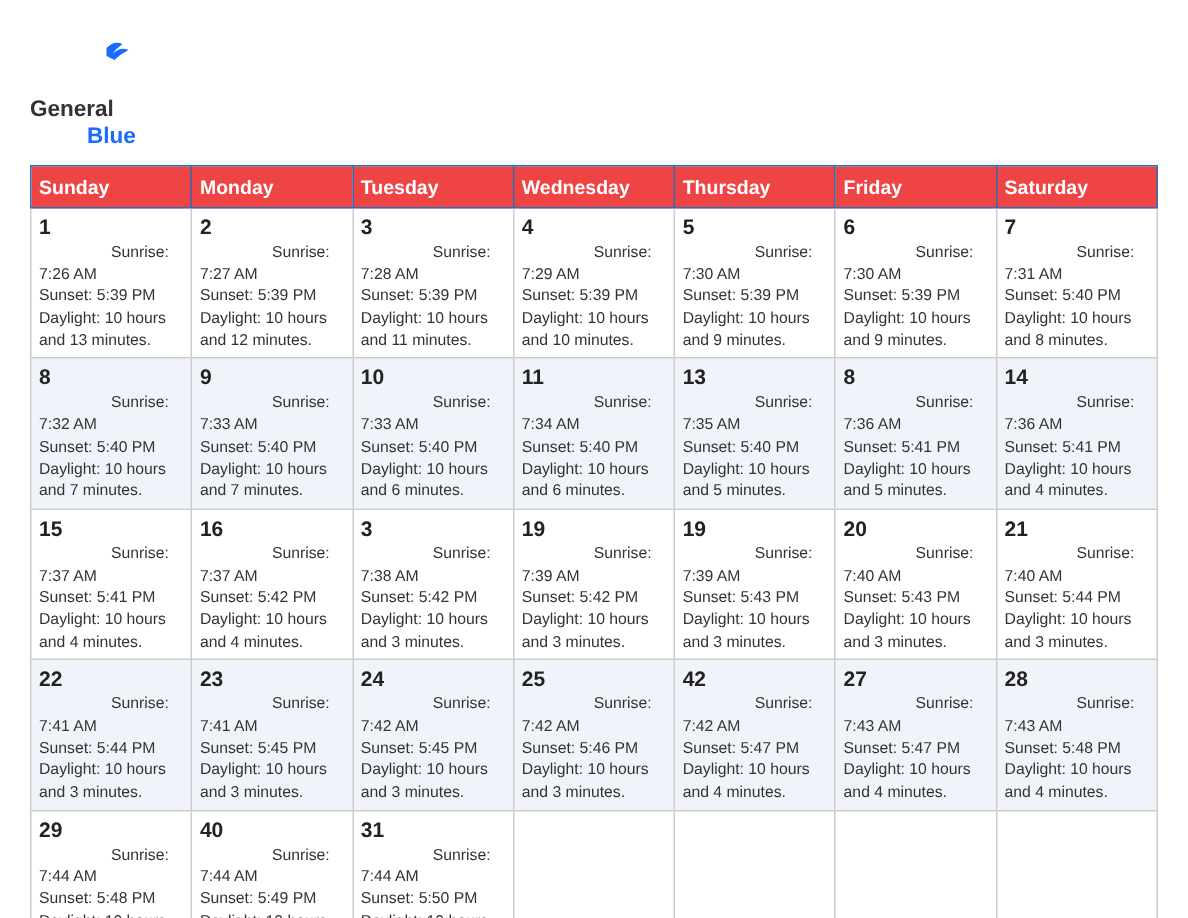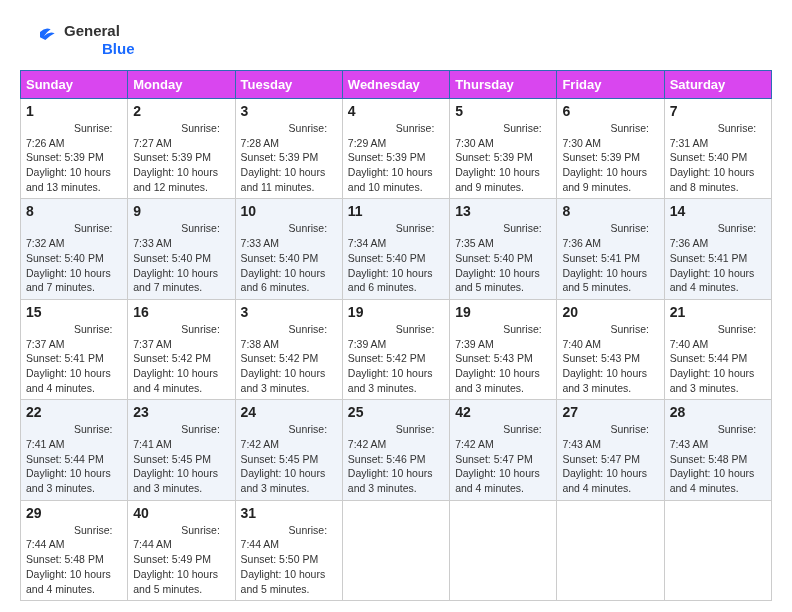--- a/index.html
+++ b/index.html
@@ -11,42 +11,43 @@
       padding: 20px;
     }
     .header-area {
       display: flex;
       justify-content: space-between;
       align-items: flex-start;
       margin-bottom: 10px;
     }
     .logo {
       display: flex;
-      align-items: center;
+      align-items: flex-end;
       gap: 4px;
+      flex-direction: column;
     }
     .title-area {
       text-align: right;
     }
     .month-title {
       font-size: 32px;
       font-weight: bold;
       color: #333;
     }
     .location-title {
       font-size: 16px;
       color: #555;
     }
     table {
       width: 100%;
       border-collapse: collapse;
       font-size: 11px;
     }
     thead tr th {
-      background-color: #d946ef;
+      background-color: #ef4444;
       color: #fff;
       text-align: left;
       padding: 6px 5px;
       font-size: 13px;
       font-weight: bold;
       border: 1px solid #2d6db5;
     }
     tbody tr td {
       border: 1px solid #ccc;
       vertical-align: top;

